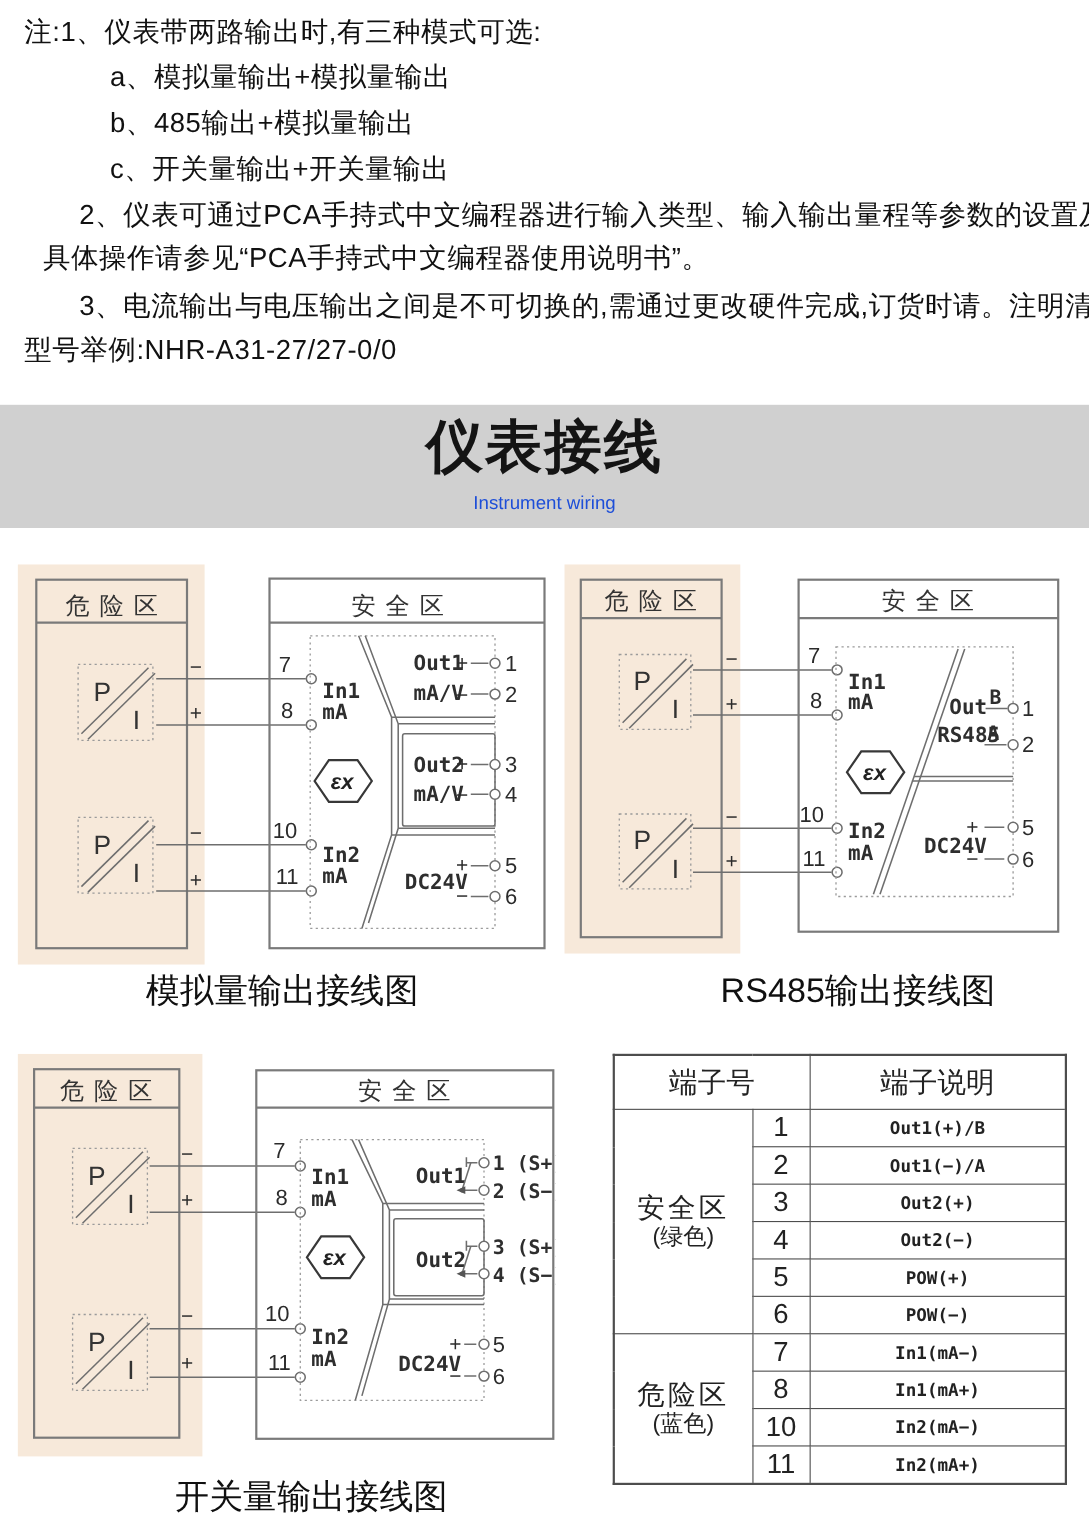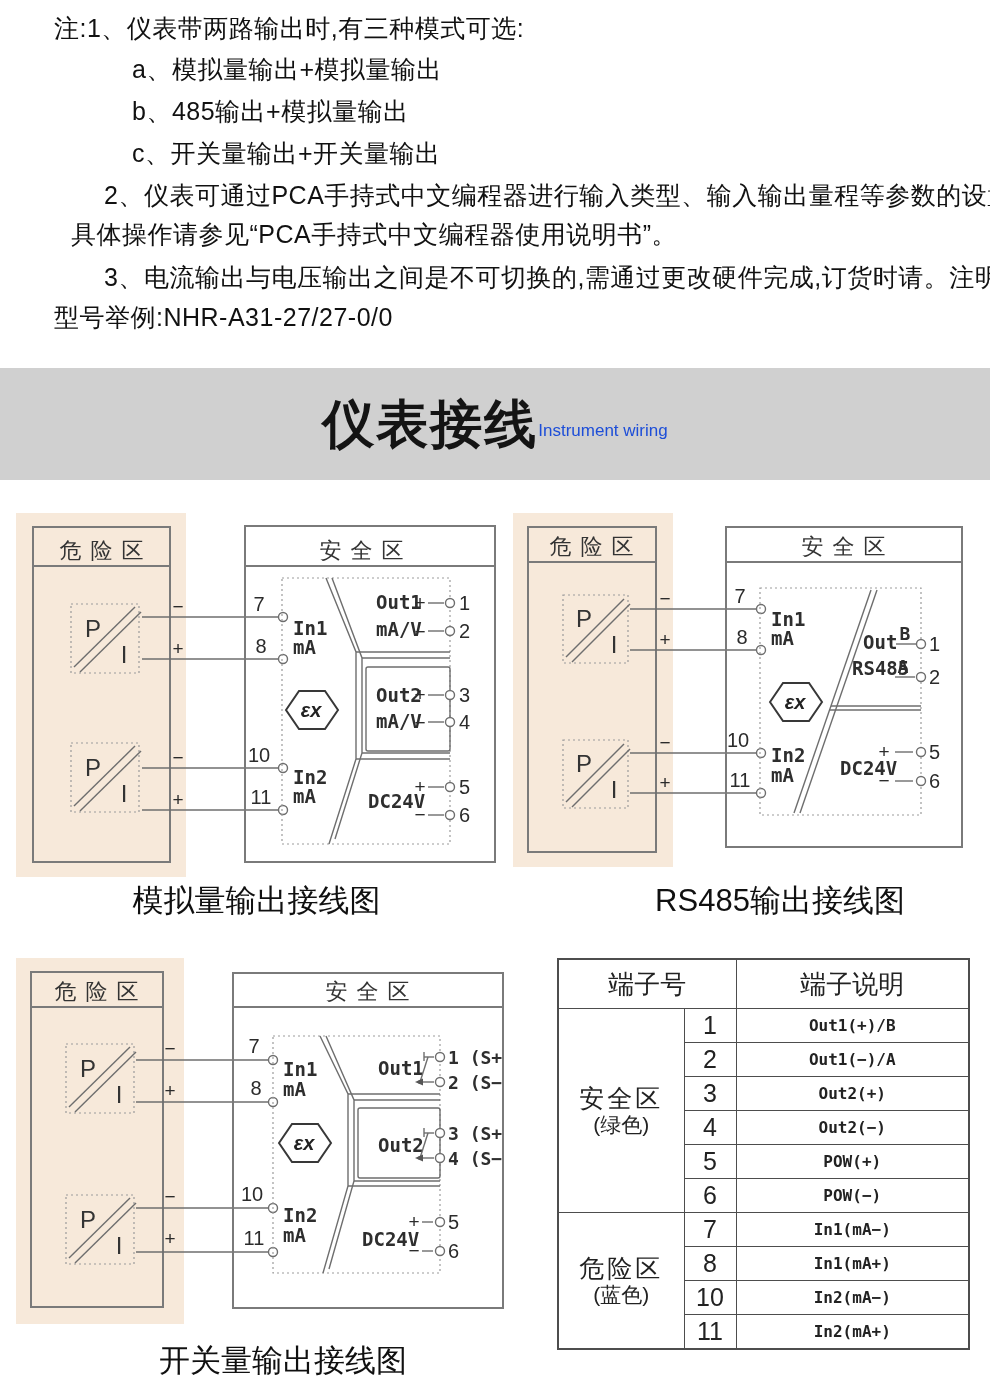--- a/index.html
+++ b/index.html
@@ -1,22 +1,22 @@
 <!DOCTYPE html>
 <html style="--banner-bg: #d0d0d0; --hazard-bg: #f7e9da;"><head>
 <meta charset="utf-8">
 <style>
   html,body{margin:0;padding:0;background:#fff;}
   .page{position:relative;width:990px;height:1386px;background:#fff;overflow:hidden;
         font-family:"Liberation Sans","DejaVu Sans",sans-serif;color:#141414;}
   
-  .note{position:absolute;white-space:nowrap;font-size:25px;font-weight:500;color:#111;letter-spacing:.5px;margin-left:32px;}
+  .note{position:absolute;white-space:nowrap;font-size:25px;font-weight:500;color:#111;letter-spacing:.5px;}
   
   .banner{position:absolute;left:0;top:368px;width:990px;height:112px;
-          background:var(--banner-bg,#d0d0d0);display:flex;flex-direction:row;
+          background:var(--banner-bg,#d0d0d0);display:flex;flex-direction:column;
           align-items:center;justify-content:center;}
   .banner-title{font-size:52px;font-weight:700;letter-spacing:2px;color:#141414;line-height:1.05;}
   .banner-sub{font-size:17px;font-weight:400;color:#1d4ed8;margin-top:13px;}
   
   .dia{position:absolute;}
   .caption{position:absolute;font-size:31px;font-weight:500;color:#101010;text-align:center;white-space:nowrap;}
   svg text{fill:#2b2b2b;font-family:"Liberation Sans","DejaVu Sans",sans-serif;}
   .zone{font-size:22px;letter-spacing:9px;fill:#333;}
   .pi{font-size:24px;fill:#333;}
   .num{font-size:20px;}

